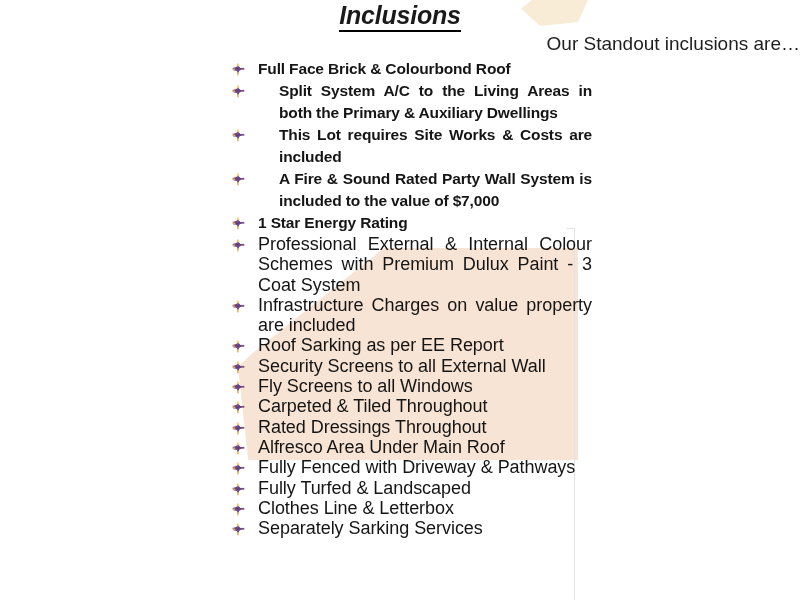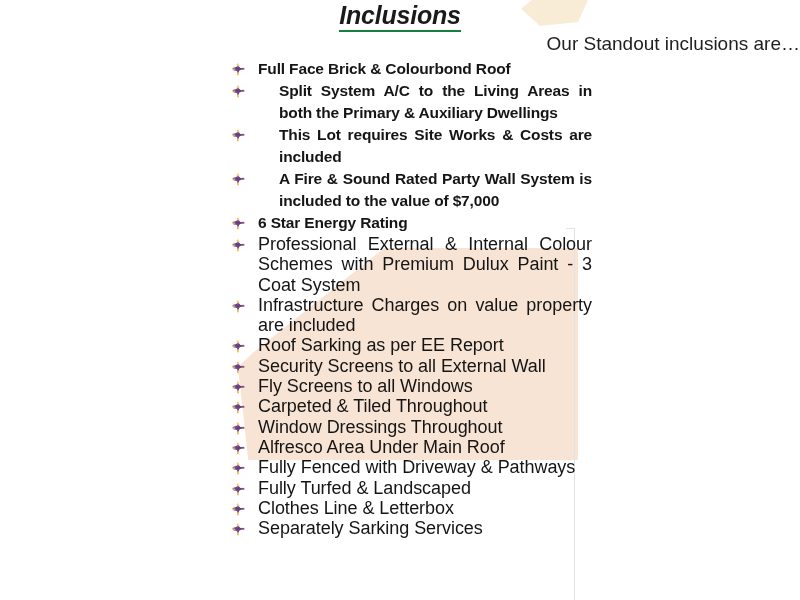--- a/index.html
+++ b/index.html
@@ -72,21 +72,21 @@
     top: 1px;
     width: 800px;
     text-align: center;
     font-size: 25px;
     font-weight: bold;
     font-style: italic;
     color: #1a1a1a;
     letter-spacing: -0.2px;
   }
   #title span.tx {
-    border-bottom: 2px solid #15803d;
+    border-bottom: 2px solid #000000;
     padding-bottom: 1px;
   }
 
   #subtitle {
     position: absolute;
     left: 0;
     top: 33px;
     width: 800px;
     text-align: right;
     font-size: 19px;
@@ -299,21 +299,21 @@
               <path d="M7.6 7.6 L6.0 2.0 L9.2 3.4 Z" fill="url(#bgB)"></path>
               <path d="M7.6 7.6 L14.2 6.4 L8.6 9.2 Z" fill="url(#bgC)"></path>
               <path d="M7.6 7.6 L6.4 14.0 L9.0 9.0 Z" fill="url(#bgB)"></path>
               <path d="M7.6 7.6 L1.6 9.0 L7.2 9.6 Z" fill="url(#bgA)"></path>
               <circle cx="7.4" cy="7.3" r="2.5" fill="#5b3a8e"></circle>
               <rect x="1.6" y="6.3" width="12.6" height="2.1" fill="url(#bgC)" opacity="0.95"></rect>
               <rect x="6.4" y="1.6" width="2.1" height="12.6" fill="url(#bgB)" opacity="0.8"></rect>
               <rect x="6.6" y="4.6" width="1.9" height="6.4" fill="#5b3a8e" opacity="0.9"></rect>
               <rect x="4.4" y="6.5" width="6.6" height="1.9" fill="#5b3a8e" opacity="0.9"></rect>
             </svg></span>
-          <span class="itext">6 Star Energy Rating</span>
+          <span class="itext">1 Star Energy Rating</span>
         </div>
         <div class="item norm just">
           <span class="bullet"><svg viewBox="0 0 16 16" width="15" height="15">
               <defs>
                 <linearGradient id="bgA" x1="0" y1="0" x2="1" y2="1">
                   <stop offset="0" stop-color="#d98fa8"></stop>
                   <stop offset="1" stop-color="#5b3a8e"></stop>
                 </linearGradient>
                 <linearGradient id="bgB" x1="1" y1="0" x2="0" y2="1">
                   <stop offset="0" stop-color="#f5e09a"></stop>
@@ -502,21 +502,21 @@
               <path d="M7.6 7.6 L6.0 2.0 L9.2 3.4 Z" fill="url(#bgB)"></path>
               <path d="M7.6 7.6 L14.2 6.4 L8.6 9.2 Z" fill="url(#bgC)"></path>
               <path d="M7.6 7.6 L6.4 14.0 L9.0 9.0 Z" fill="url(#bgB)"></path>
               <path d="M7.6 7.6 L1.6 9.0 L7.2 9.6 Z" fill="url(#bgA)"></path>
               <circle cx="7.4" cy="7.3" r="2.5" fill="#5b3a8e"></circle>
               <rect x="1.6" y="6.3" width="12.6" height="2.1" fill="url(#bgC)" opacity="0.95"></rect>
               <rect x="6.4" y="1.6" width="2.1" height="12.6" fill="url(#bgB)" opacity="0.8"></rect>
               <rect x="6.6" y="4.6" width="1.9" height="6.4" fill="#5b3a8e" opacity="0.9"></rect>
               <rect x="4.4" y="6.5" width="6.6" height="1.9" fill="#5b3a8e" opacity="0.9"></rect>
             </svg></span>
-          <span class="itext">Window Dressings Throughout</span>
+          <span class="itext">Rated Dressings Throughout</span>
         </div>
         <div class="item norm">
           <span class="bullet"><svg viewBox="0 0 16 16" width="15" height="15">
               <defs>
                 <linearGradient id="bgA" x1="0" y1="0" x2="1" y2="1">
                   <stop offset="0" stop-color="#d98fa8"></stop>
                   <stop offset="1" stop-color="#5b3a8e"></stop>
                 </linearGradient>
                 <linearGradient id="bgB" x1="1" y1="0" x2="0" y2="1">
                   <stop offset="0" stop-color="#f5e09a"></stop>

